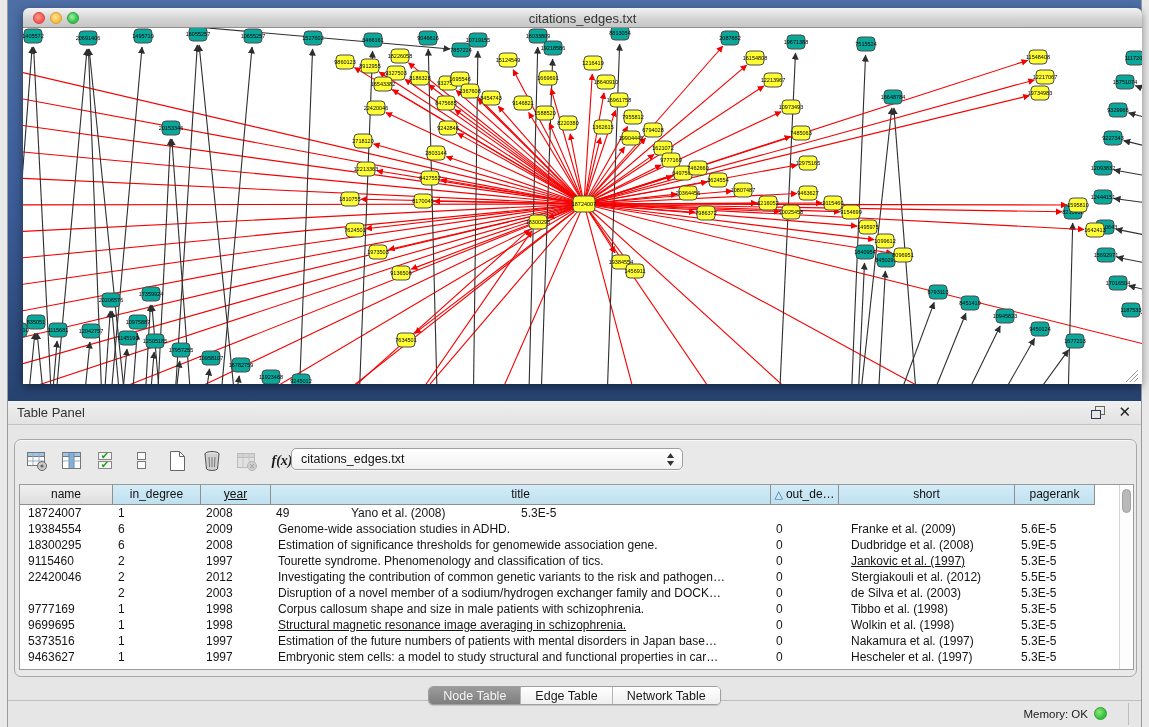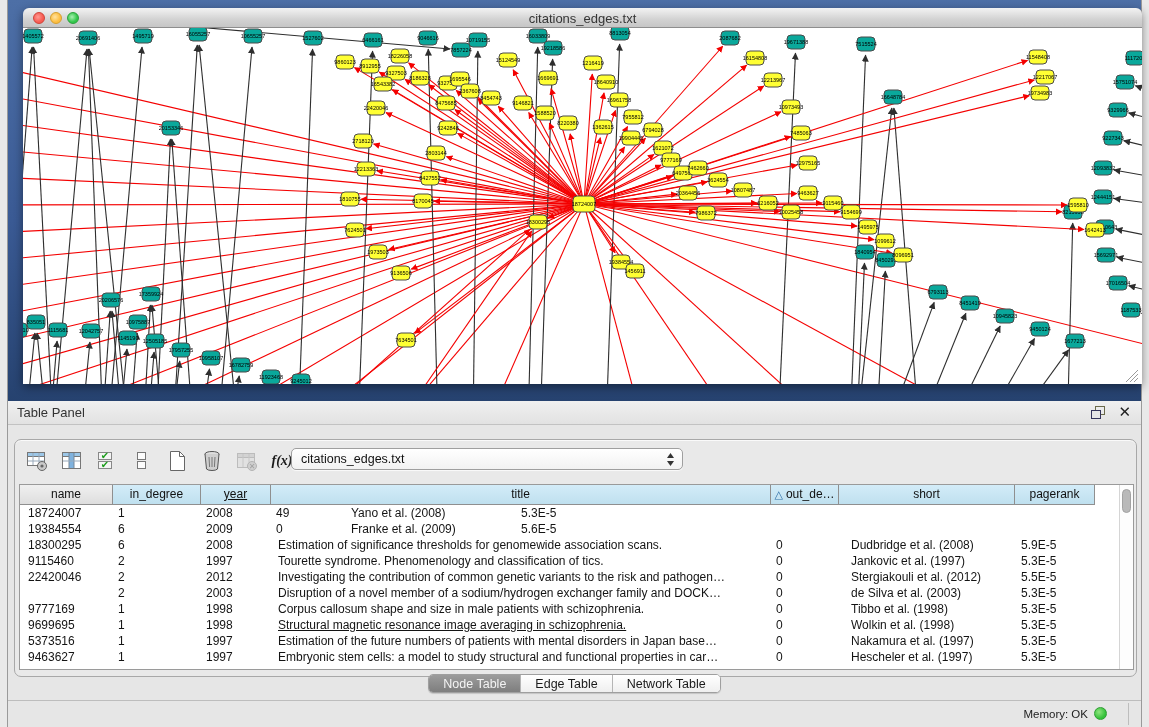--- a/index.html
+++ b/index.html
@@ -52,21 +52,21 @@
     border-right:1px solid #8f8f8f; border-bottom:1px solid #8f8f8f;
     background:linear-gradient(#d3ecf8,#bfe0ef); overflow:hidden; white-space:nowrap; }
   .th.gray { background:linear-gradient(#f0f0f0,#dedede); }
   .sort-tri { color:#2f6fa8; font-size:11px; margin-right:3px; }
   .tbody { position:absolute; left:0; top:20px; right:0; bottom:0; overflow:hidden; }
   .tr { display:flex; height:16px; }
   .td { font-size:12px; color:#141414; line-height:16px; white-space:nowrap; overflow:hidden; }
   .vscroll { position:absolute; top:0; bottom:0; right:0; width:14px; border-left:1px solid #d5d5d5; background:#fdfdfd; }
   .vthumb { position:absolute; left:2px; top:4px; width:9px; height:24px; border-radius:5px; background:#b9b9b9; border:1px solid #a2a2a2; }
 
-  .tabs { position:absolute; left:0; top:273px; width:100%; display:flex; justify-content:center; z-index:5;text-align:right; }
+  .tabs { position:absolute; left:0; top:285px; width:100%; display:flex; justify-content:center; z-index:5;text-align:right; }
   .seg { display:flex; border:1px solid #9f9f9f; border-radius:5px; overflow:hidden; background:#fff;
     box-shadow:0 1px 1px rgba(0,0,0,.15); height:19px; }
   .seg-btn { padding:0 14px; font-size:12.5px; line-height:18px; color:#1a1a1a;
     background:linear-gradient(#ffffff,#efefef); border-right:1px solid #b5b5b5; }
   .seg-btn:last-child { border-right:none; }
   .seg-btn.active { background:linear-gradient(#9c9c9c,#7e7e7e); color:#f4f4f4; }
 
   .status-bar { position:absolute; left:0; top:299px; width:100%; height:27px;
     border-top:1px solid #bdbdbd; background:#e6e6e6; }
   .memory { position:absolute; right:34px; top:6px; font-size:11.5px; color:#222; display:flex; gap:6px; align-items:center; }
@@ -581,40 +581,41 @@
             <div class="td" style="width: 88px; padding-left: 5px;">1</div>
             <div class="td" style="width: 70px; padding-left: 5px;">2008</div>
             <div class="td" style="width: 68px; padding-left: 5px;">49</div>
             <div class="td" style="width: 176px; padding-left: 12px;">Yano et al. (2008)</div>
             <div class="td" style="width: 80px; padding-left: 6px;">5.3E-5</div>
           </div>
           <div class="tr">
             <div class="td" style="width: 93px; padding-left: 8px;">19384554</div>
             <div class="td" style="width: 88px; padding-left: 5px;">6</div>
             <div class="td" style="width: 70px; padding-left: 5px;">2009</div>
+            <div class="td" style="width: 500px; padding-left: 7px;">Genome-wide association studies in ADHD.</div>
             <div class="td" style="width: 68px; padding-left: 5px;">0</div>
             <div class="td" style="width: 176px; padding-left: 12px;">Franke et al. (2009)</div>
             <div class="td" style="width: 80px; padding-left: 6px;">5.6E-5</div>
           </div>
           <div class="tr">
             <div class="td" style="width: 93px; padding-left: 8px;">18300295</div>
             <div class="td" style="width: 88px; padding-left: 5px;">6</div>
             <div class="td" style="width: 70px; padding-left: 5px;">2008</div>
-            <div class="td" style="width: 500px; padding-left: 7px;">Estimation of significance thresholds for genomewide association scans.</div>
+            <div class="td" style="width: 500px; padding-left: 7px;">Estimation of significance thresholds for genomewide association gene.</div>
             <div class="td" style="width: 68px; padding-left: 5px;">0</div>
             <div class="td" style="width: 176px; padding-left: 12px;">Dudbridge et al. (2008)</div>
             <div class="td" style="width: 80px; padding-left: 6px;">5.9E-5</div>
           </div>
           <div class="tr">
             <div class="td" style="width: 93px; padding-left: 8px;">9115460</div>
             <div class="td" style="width: 88px; padding-left: 5px;">2</div>
             <div class="td" style="width: 70px; padding-left: 5px;">1997</div>
             <div class="td" style="width: 500px; padding-left: 7px;">Tourette syndrome. Phenomenology and classification of tics.</div>
             <div class="td" style="width: 68px; padding-left: 5px;">0</div>
-            <div class="td" style="width: 176px; padding-left: 12px;">Jankovic et al. (1997)</div>
+            <div class="td" style="width: 176px; padding-left: 12px; text-decoration: underline;">Jankovic et al. (1997)</div>
             <div class="td" style="width: 80px; padding-left: 6px;">5.3E-5</div>
           </div>
           <div class="tr">
             <div class="td" style="width: 93px; padding-left: 8px;">22420046</div>
             <div class="td" style="width: 88px; padding-left: 5px;">2</div>
             <div class="td" style="width: 70px; padding-left: 5px;">2012</div>
             <div class="td" style="width: 500px; padding-left: 7px;">Investigating the contribution of common genetic variants to the risk and pathogen…</div>
             <div class="td" style="width: 68px; padding-left: 5px;">0</div>
             <div class="td" style="width: 176px; padding-left: 12px;">Stergiakouli et al. (2012)</div>
             <div class="td" style="width: 80px; padding-left: 6px;">5.5E-5</div>

